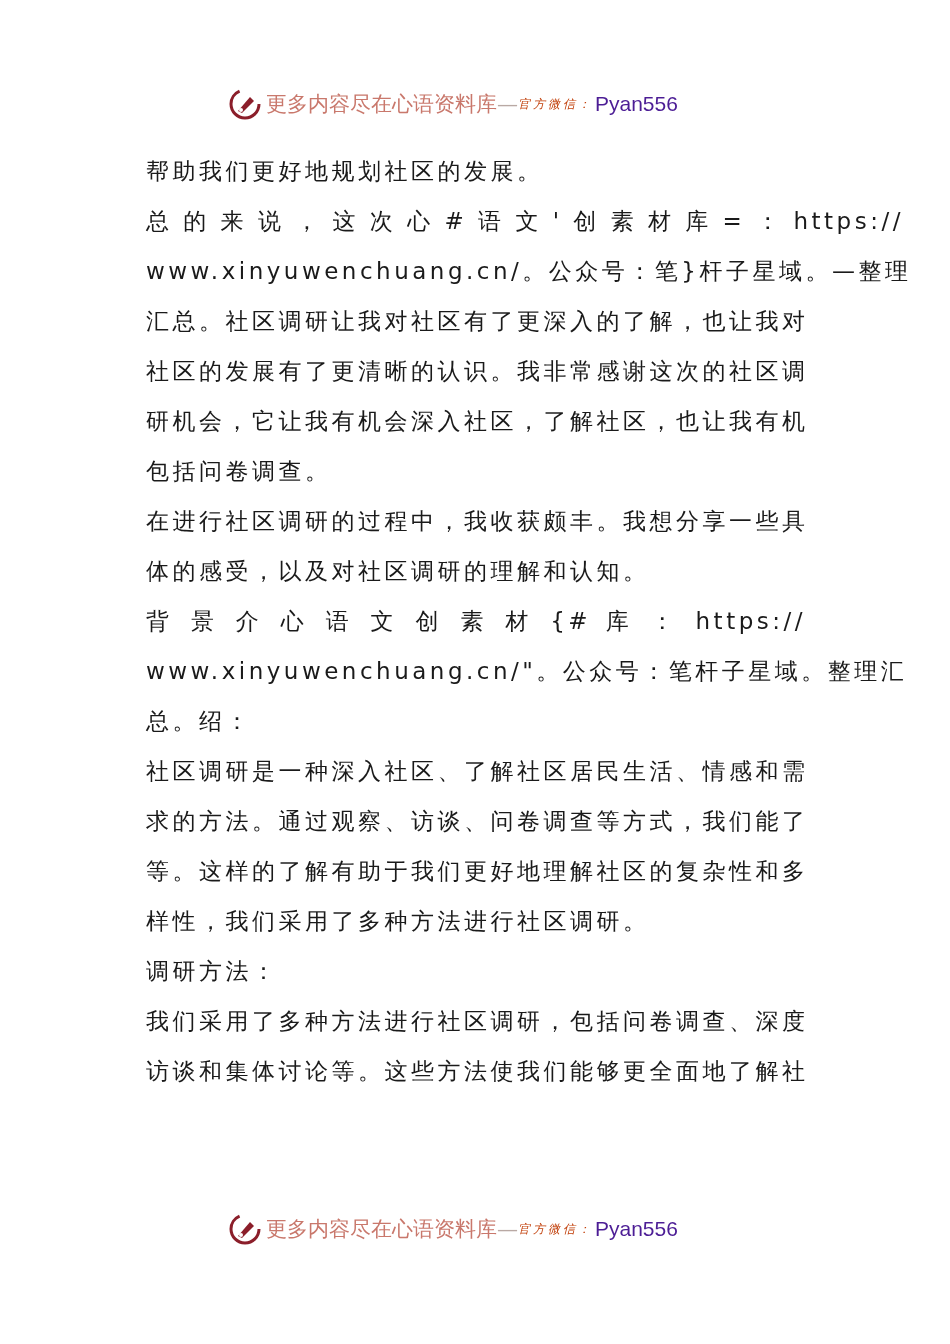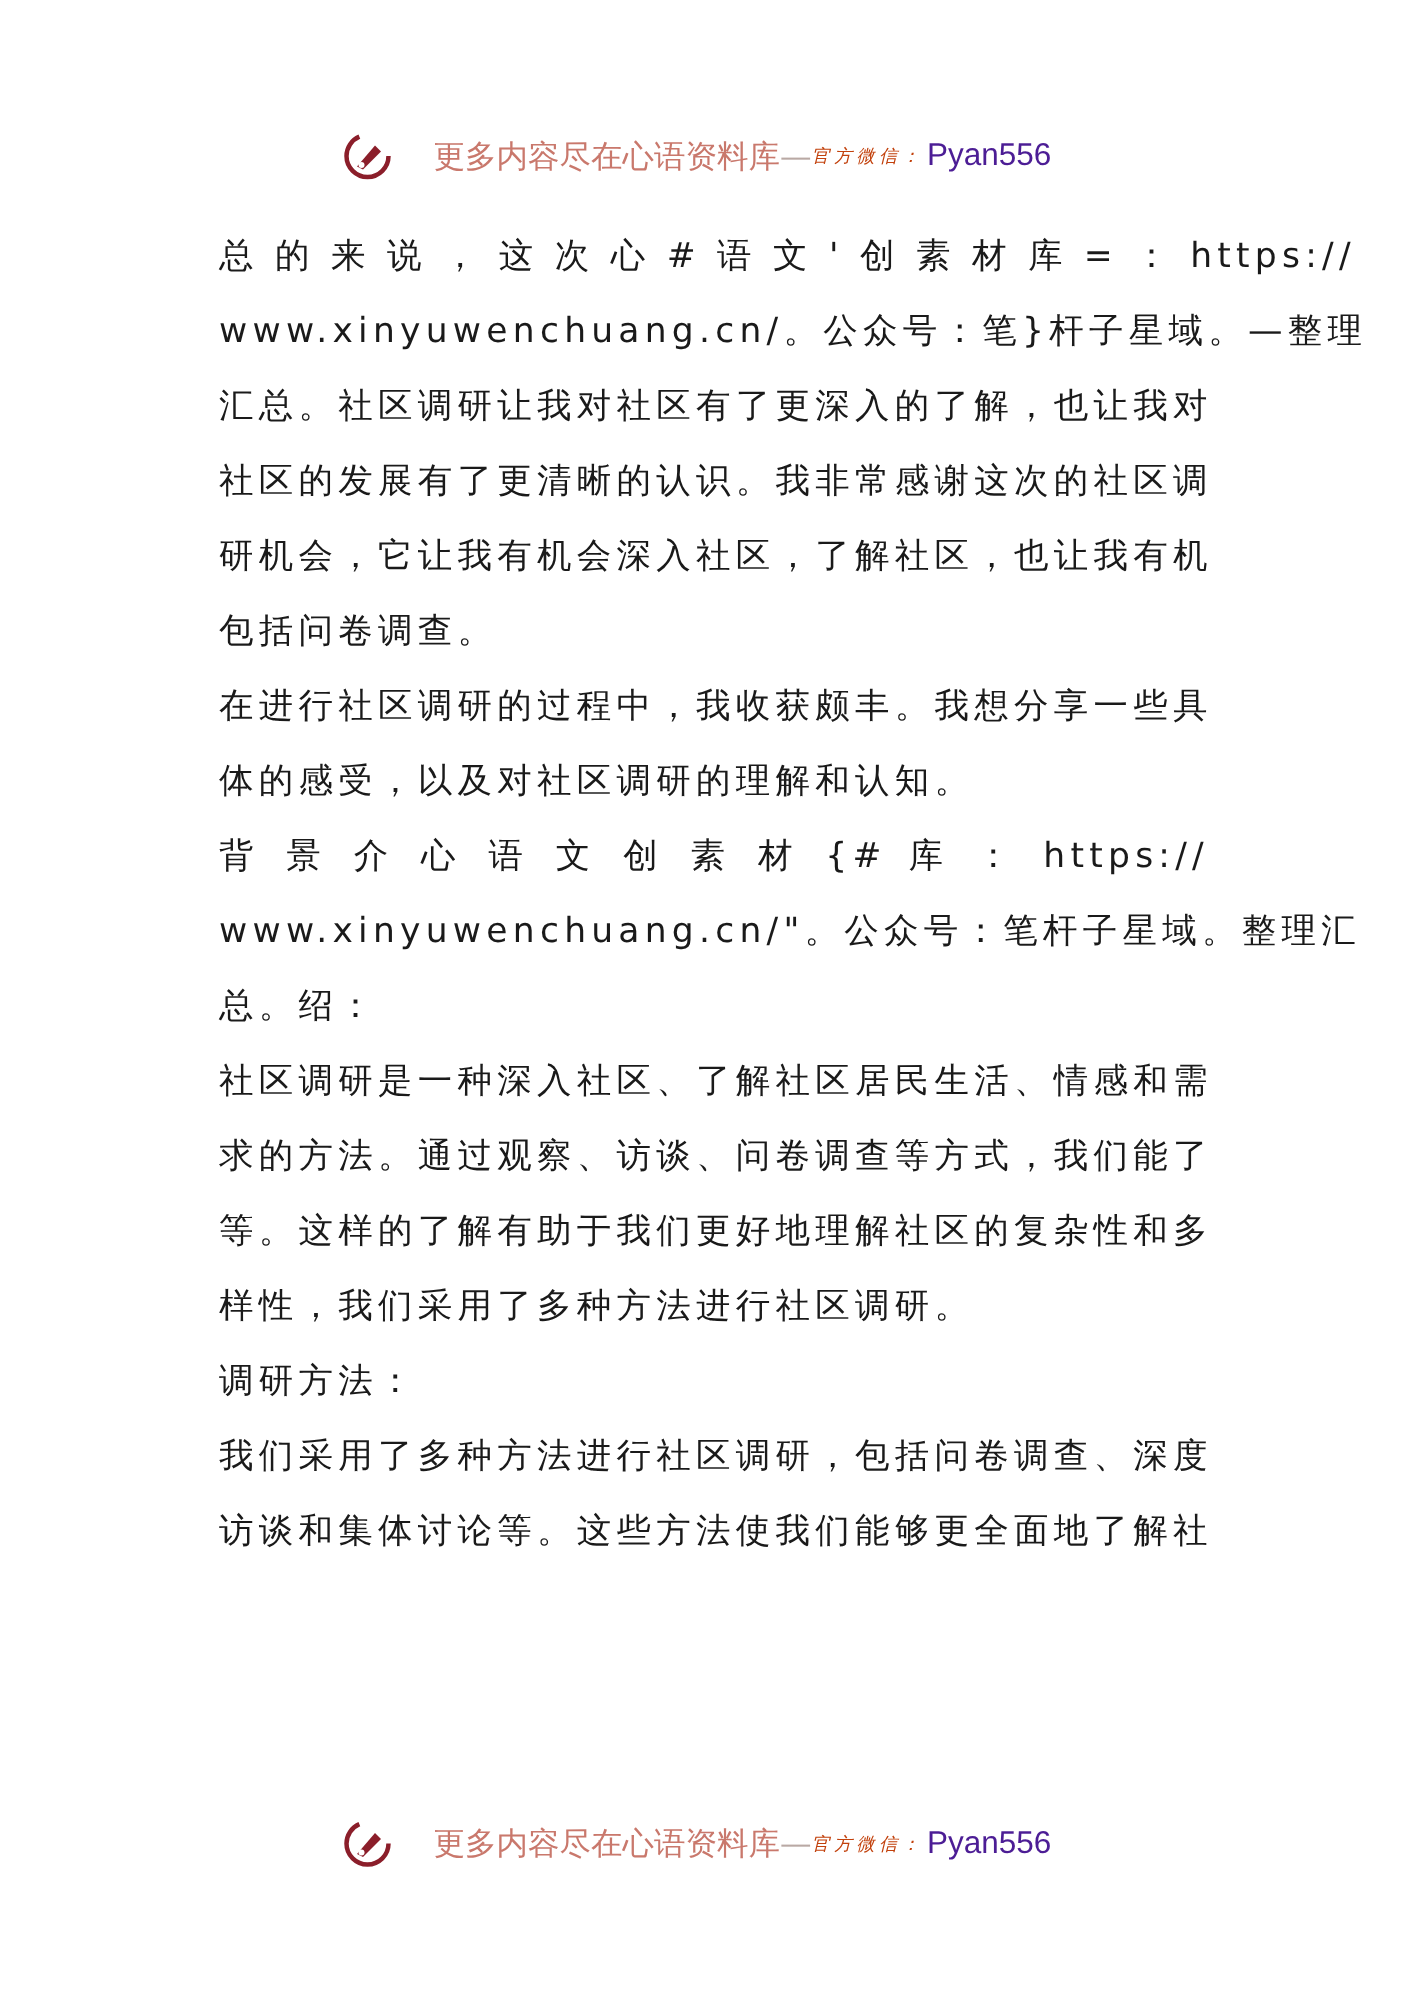--- a/index.html
+++ b/index.html
@@ -1,21 +1,21 @@
 <!DOCTYPE html>
 <html><head>
   <meta charset="utf-8">
   <style>
     html, body { margin: 0; padding: 0; background: #ffffff; }
     body { width: 950px; height: 1344px; position: relative; overflow: hidden; font-family: "DejaVu Sans", sans-serif; color: #1a1a1a; }
     .banner { position: absolute; left: 228px; width: 500px; height: 40px; display: flex; align-items: center; }
     .banner.top { top: 84px; }
     .banner.bottom { top: 1209px; }
     .logo { width: 34px; height: 34px; margin-right: 4px; flex: 0 0 auto; }
-    .banner-main { font-family: "DejaVu Serif", serif; font-size: 21px; color: #c9786c; letter-spacing: 0px; margin-left: 23px; }
+    .banner-main { font-family: "DejaVu Serif", serif; font-size: 21px; color: #c9786c; letter-spacing: 0px; }
     .banner-dash { color: #b9a9a4; font-size: 21px; font-family: "DejaVu Serif", serif; }
     .banner-wechat { font-family: Liberation Sans, sans-serif; font-size: 12px; color: #c2410c; letter-spacing: 3px; font-style: italic; }
     .banner-id { font-family: "Liberation Sans", sans-serif; font-size: 21px; color: #4c1d95; margin-left: 2px; }
     .content { position: absolute; left: 146px; top: 146px; width: 660px; }
     .p { font-size: 23px; line-height: 50px; height: 50px; white-space: nowrap; letter-spacing: 3.5px; text-align: justify; text-align-last: justify; }
     .p.last { text-align-last: left; }
   </style>
 </head>
 <body>
 
@@ -25,20 +25,21 @@
     <path d="M10 24 L22 10 L26 14 L14 26 Z" fill="#8b1e2a"></path>
     <circle cx="13" cy="23" r="2" fill="#ffffff"></circle>
   </svg>
   <span class="banner-main">更多内容尽在心语资料库</span>
   <span class="banner-dash">—</span>
   <span class="banner-wechat">官方微信：</span>
   <span class="banner-id">Pyan556</span>
 </div>
 
 <div class="content">
+  <div class="p last">帮助我们更好地规划社区的发展。</div>
   <div class="p">总 的 来 说 ， 这 次 心 # 语 文 ' 创 素 材 库 = ： https://</div>
   <div class="p">www.xinyuwenchuang.cn/。公众号：笔}杆子星域。—整理</div>
   <div class="p">汇总。社区调研让我对社区有了更深入的了解，也让我对</div>
   <div class="p">社区的发展有了更清晰的认识。我非常感谢这次的社区调</div>
   <div class="p">研机会，它让我有机会深入社区，了解社区，也让我有机</div>
   <div class="p last">包括问卷调查。</div>
   <div class="p">在进行社区调研的过程中，我收获颇丰。我想分享一些具</div>
   <div class="p last">体的感受，以及对社区调研的理解和认知。</div>
   <div class="p">背 景 介 心 语 文 创 素 材 {# 库 ： https://</div>
   <div class="p">www.xinyuwenchuang.cn/"。公众号：笔杆子星域。整理汇</div>

